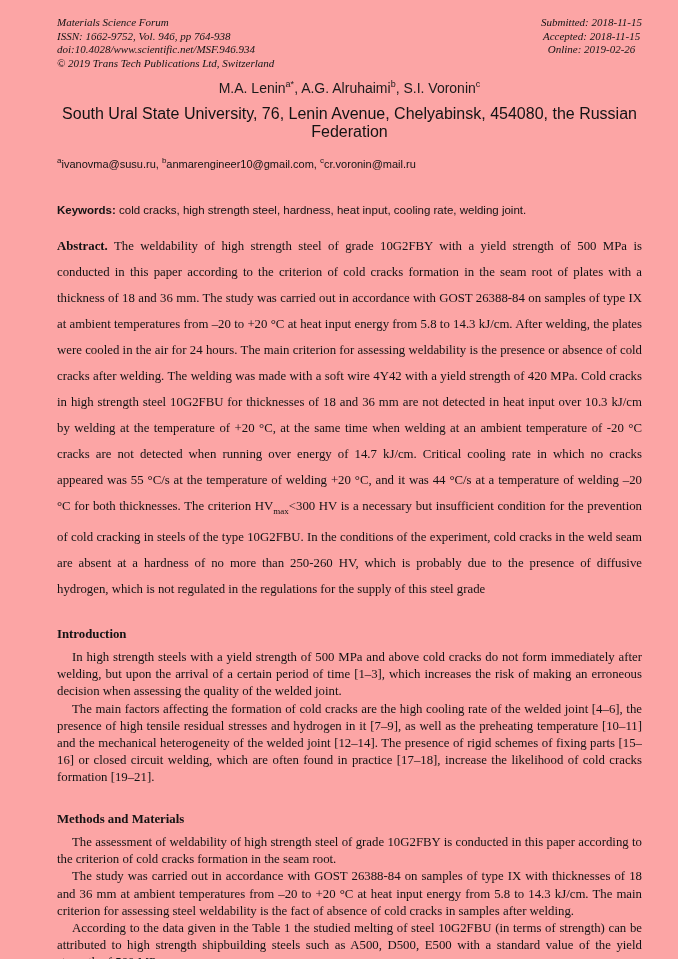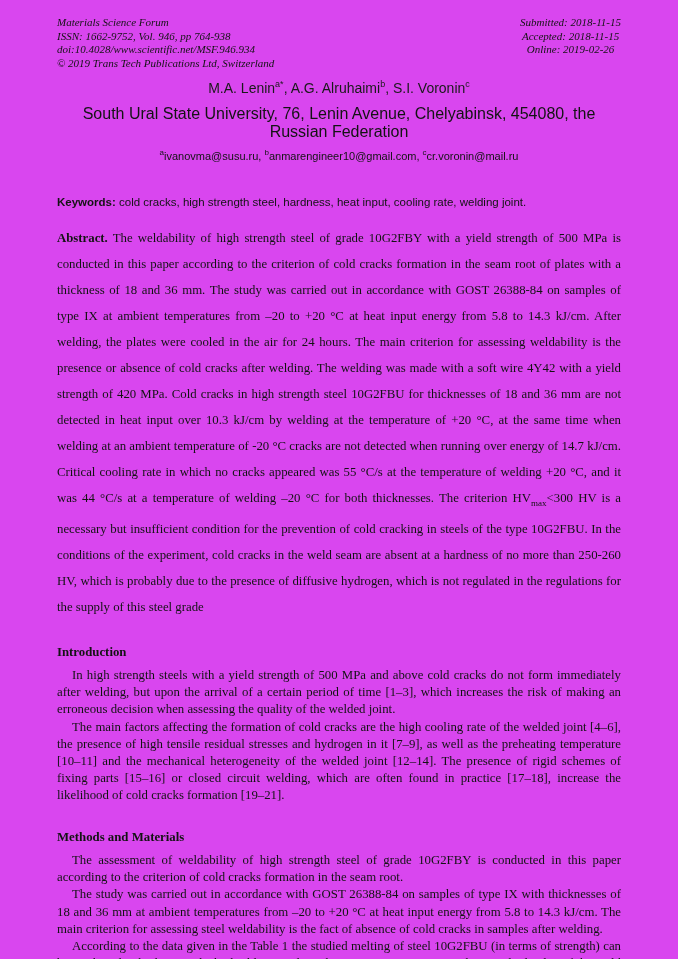--- a/index.html
+++ b/index.html
@@ -10,22 +10,22 @@
   body {
     width: 678px;
     height: 959px;
     overflow: hidden;
     color: #131313;
   }
   .page {
     box-sizing: border-box;
     width: 678px;
     height: 959px;
-    padding: 16px 57px 0 57px;
-    background: #d946ef;
+    padding: 16px 36px 0 57px;
+    background: #fca5a5;
     font-family: "Liberation Serif", serif;
   }
 
   
   .journal-header {
     display: flex;
     justify-content: space-between;
     font-style: italic;
     font-size: 11px;
     line-height: 13.5px;
@@ -54,22 +54,21 @@
   .authors sup { font-size: 9px; }
 
   .affiliation {
     margin-top: 9px;
     text-align: center;
     font-family: "Liberation Sans", sans-serif;
     font-size: 16px;
   }
 
   .emails {
-    margin-top: 7px;
-    text-align: center;
+    margin-top: 15px;
     font-family: "Liberation Sans", sans-serif;
     font-size: 11px;
   }
   .emails sup { font-size: 8px; }
 
   .keywords {
     margin-top: 34px;
     font-family: "Liberation Sans", sans-serif;
     font-size: 11.5px;
     line-height: 15px;

